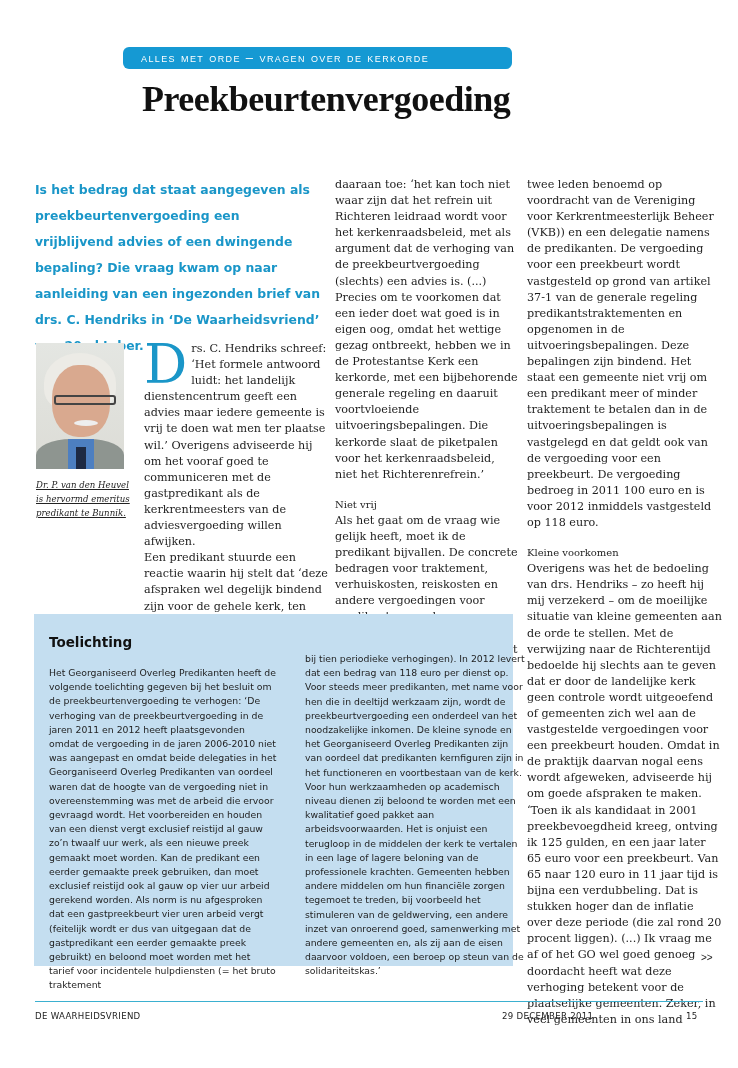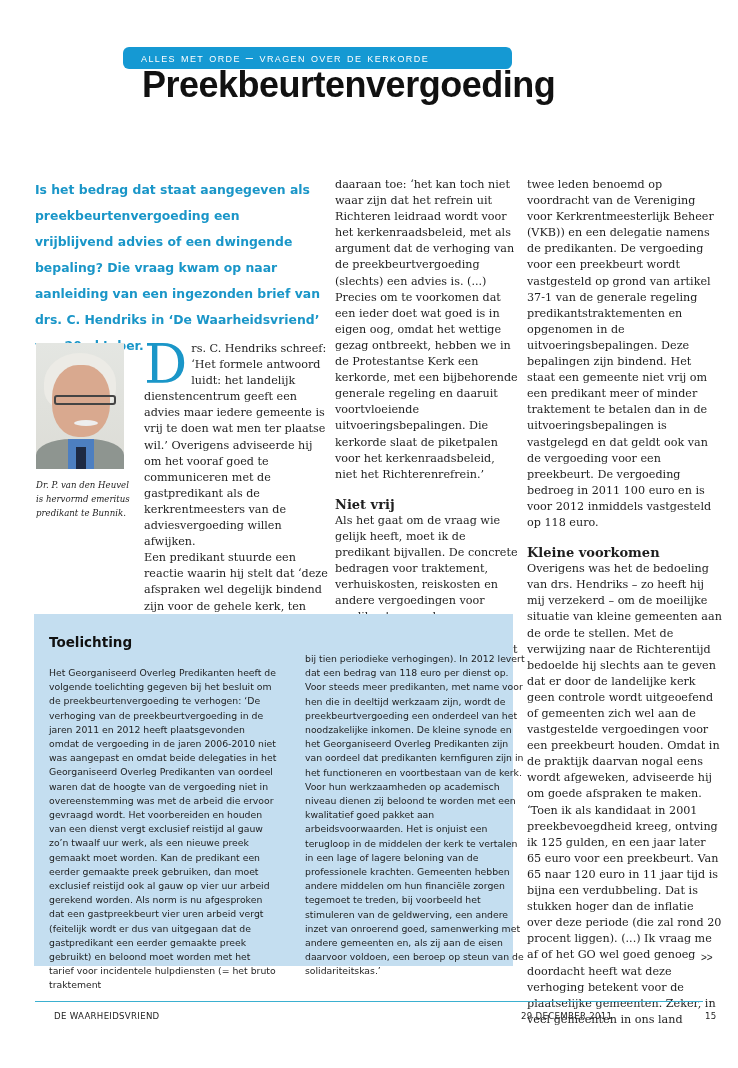--- a/index.html
+++ b/index.html
@@ -4,57 +4,57 @@
 <style>
   * { margin:0; padding:0; box-sizing:border-box; }
   html, body { width:738px; height:1068px; background:#ffffff; overflow:hidden; }
   body { position:relative; font-family:"DejaVu Serif", serif; color:#1e1e1e; }
 
   .banner { position:absolute; left:123px; top:47px; width:389px; height:22px; background:#1599d3;
     color:#ffffff; font-family:"Liberation Sans", sans-serif; font-size:13px; letter-spacing:1.4px;
     line-height:22px; padding-left:18px; font-variant:small-caps; text-transform:lowercase;border-radius:6px; }
   .banner span::first-letter { text-transform:uppercase; }
 
-  .title { position:absolute; left:142px; top:64px; font-family:Liberation Sans, sans-serif; font-weight:bold;
+  .title { position:absolute; left:142px; top:78px; font-family:Liberation Serif, serif; font-weight:bold;
     font-size:36px; letter-spacing:-0.5px; color:#111; }
 
   .intro { position:absolute; left:35px; top:177px; width:285px; font-family:"DejaVu Sans", sans-serif;
     font-weight:bold; font-size:12.4px; line-height:26px; color:#1a96c8; }
 
   .photo { position:absolute; left:36px; top:343px; width:88px; height:126px; overflow:hidden;
     background:linear-gradient(180deg,#e4e6e2 0%,#dcdcd6 100%); }
   .photo .hair { position:absolute; left:8px; top:10px; width:72px; height:60px; border-radius:50% 50% 40% 40%; background:#ecebe6; }
   .photo .face { position:absolute; left:16px; top:22px; width:58px; height:72px; border-radius:45%; background:#d9a98f; }
   .photo .glasses { position:absolute; left:18px; top:52px; width:62px; height:10px; border:2px solid #444; border-radius:3px; }
   .photo .mustache { position:absolute; left:38px; top:77px; width:24px; height:6px; border-radius:50%; background:#eee; }
   .photo .suit { position:absolute; left:0; top:96px; width:88px; height:40px; background:#8e9590; border-radius:40% 40% 0 0; }
   .photo .shirt { position:absolute; left:32px; top:96px; width:26px; height:30px; background:#4d7fc1; }
   .photo .tie { position:absolute; left:40px; top:104px; width:10px; height:22px; background:#1e2a44; }
 
-  .caption { position:absolute; left:36px; top:478px; width:100px; font-style:italic; font-size:8.6px; line-height:14px; color:#222; }
+  .caption { position:absolute; left:36px; top:478px; width:100px; font-style:italic; font-size:8.6px; line-height:14px; color:#222;text-decoration:underline; }
 
   .col { position:absolute; font-size:11.2px; line-height:16.1px; color:#1e1e1e; }
   .col p { margin:0; }
-  .col h3 { font-size:13px; font-weight:bold; margin-top:14px; line-height:16.1px; }
+  .col h3 { font-size:10px; font-weight:normal; margin-top:14px; line-height:16.1px; }
   .col1 { left:144px; top:341px; width:185px; }
   .col2 { left:335px; top:177px; width:183px; }
   .col3 { left:527px; top:177px; width:195px; }
 
   .dropcap { float:left; font-size:54px; line-height:44px; color:#1a96c8; margin:2px 4px 0 0; font-family:"DejaVu Serif", serif; }
 
   .box { position:absolute; left:34px; top:614px; width:479px; height:352px; background:#c4def0; }
   .box h2 { position:absolute; left:15px; top:20px; font-family:"DejaVu Sans", sans-serif; font-weight:bold; font-size:13.5px; color:#111;text-align:right; }
   .box .bc { position:absolute; font-family:"DejaVu Sans", sans-serif; font-size:9.3px; line-height:14.2px; color:#1e1e1e; }
   .box .bc1 { left:15px; top:40px; width:228px;margin-top:12px; }
   .box .bc2 { left:252px; top:38px; width:222px;margin-left:19px; }
 
   .more { position:absolute; left:701px; top:952px; font-family:"Liberation Sans", sans-serif; font-size:10px; color:#222; }
 
   .rule { position:absolute; left:35px; top:1001px; width:668px; height:1px; background:#3bb0d0; }
-  .foot { position:absolute; top:1011px; font-family:"DejaVu Sans", sans-serif; font-size:8.6px; color:#222; letter-spacing:0.3px;margin-left:19px; }
+  .foot { position:absolute; top:1011px; font-family:"DejaVu Sans", sans-serif; font-size:8.6px; color:#222; letter-spacing:0.3px; }
   .foot-l { left:35px; }
   .foot-c { left:502px; }
   .foot-r { left:686px; }
 </style>
 </head>
 <body>
 
 <div class="banner"><span>Alles met orde – vragen over de kerkorde</span></div>
 <h1 class="title">Preekbeurtenvergoeding</h1>
 

